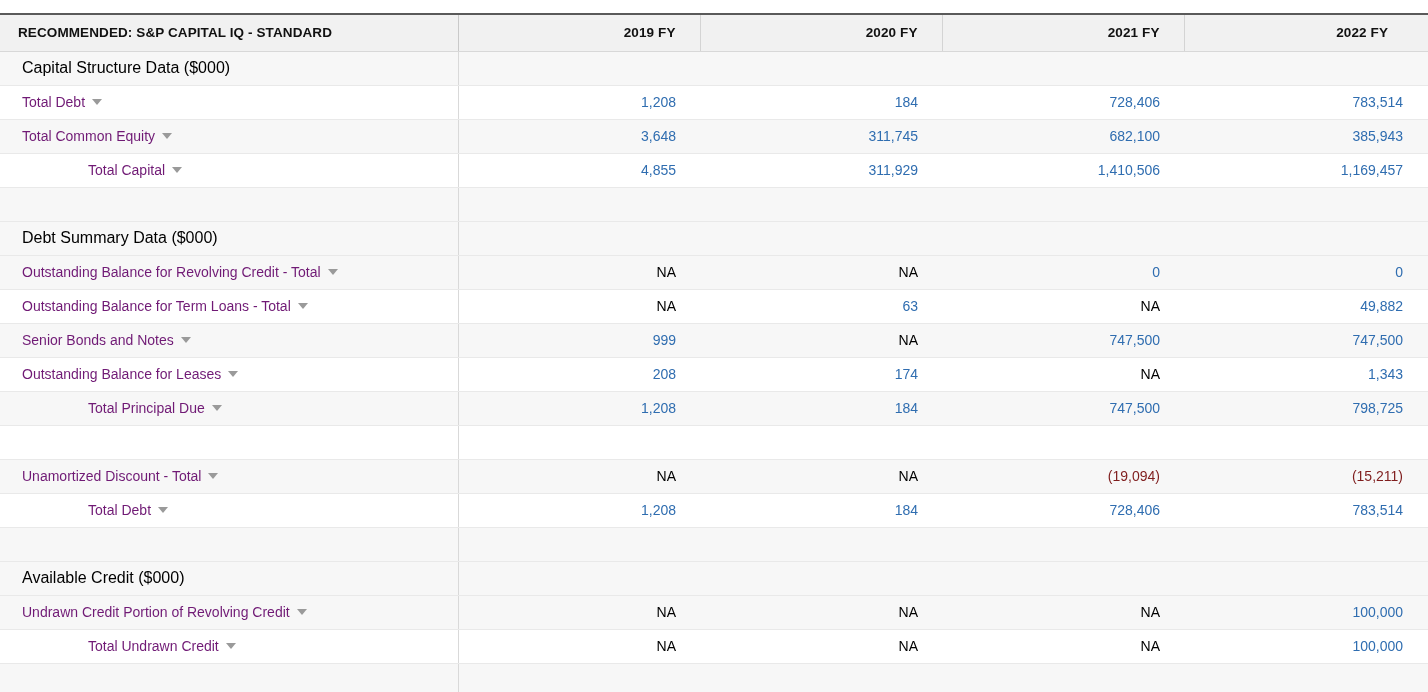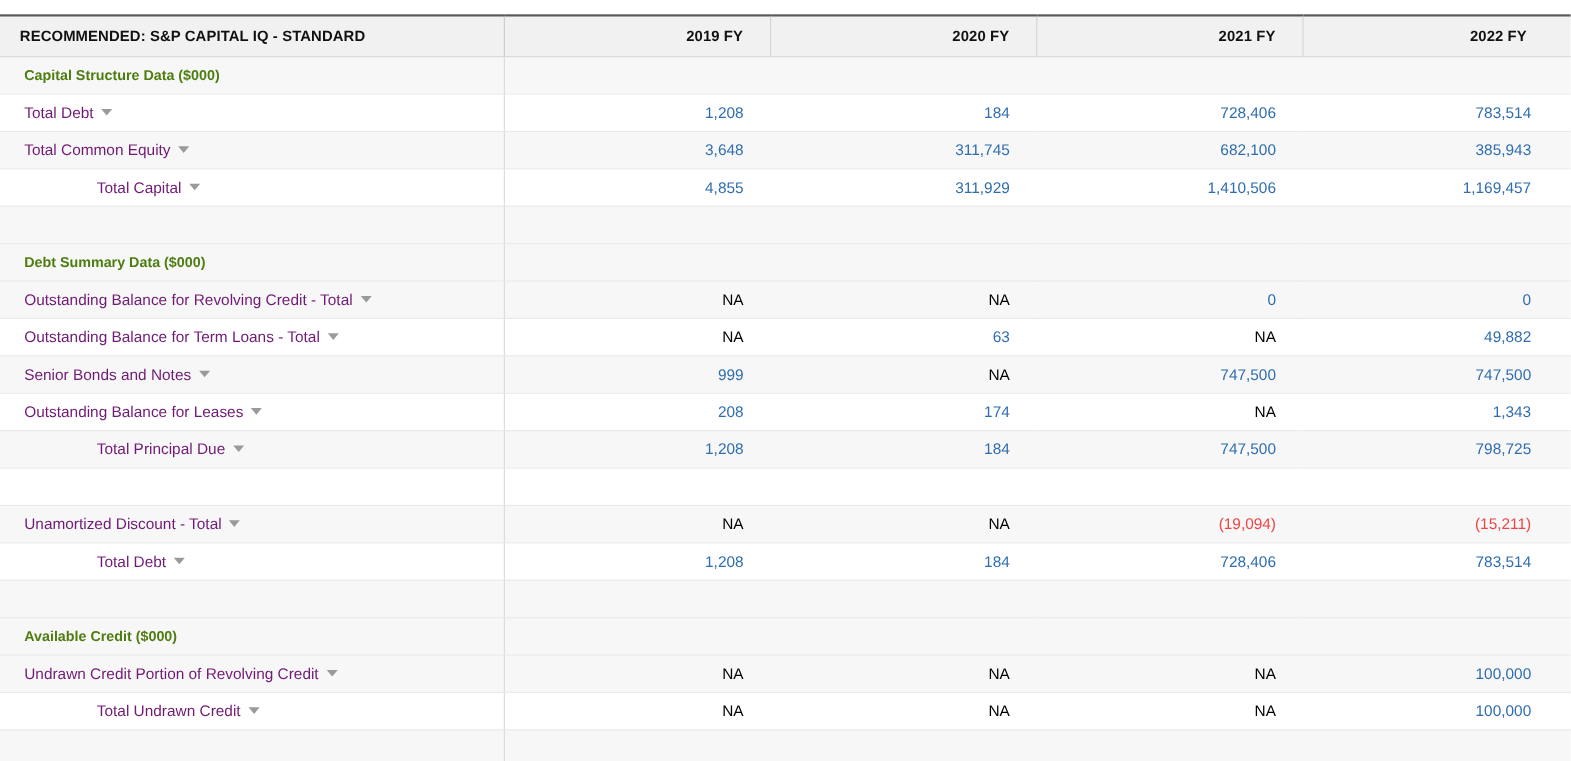--- a/index.html
+++ b/index.html
@@ -63,40 +63,40 @@
     text-align: left;
     padding-left: 22px;
     color: #701a75;
     border-right: 1px solid #d9d9d9;
   }
   td.val {
     text-align: right;
     padding-right: 24px;
     color: #2f6db0;
   }
-  td.val.last { padding-right: 36px; }
+  td.val.last { padding-right: 25px; }
 
   tr.stripe td { background: #f7f7f7; }
   tr.plain  td { background: #ffffff; }
 
   
-  tr.section td.lbl { font-weight: bold; font-size: 13px; color: #4d7c0f; }
+  tr.section td.lbl { font-weight: normal; font-size: 16px; color: #000000; }
   tr.section td { background: #f7f7f7; }
 
   
   td.lbl.indent { padding-left: 88px; }
 
   
   tr.spacer { height: 34px; }
   tr.spacer td { border-bottom: 1px solid #e9e9e9; }
   tr.spacer td.lbl { border-right: 1px solid #d9d9d9; }
 
   
   .v-na  { color: #000000; }
-  .v-neg { color: #ef4444; }
+  .v-neg { color: #7f1d1d; }
   .v-num { color: #2f6db0; margin-left: 37px; }
 
   
   .caret {
     display: inline-block;
     margin-left: 7px;
     width: 0; height: 0;
     border-left: 5px solid transparent;
     border-right: 5px solid transparent;
     border-top: 6px solid #9a9a9a;

